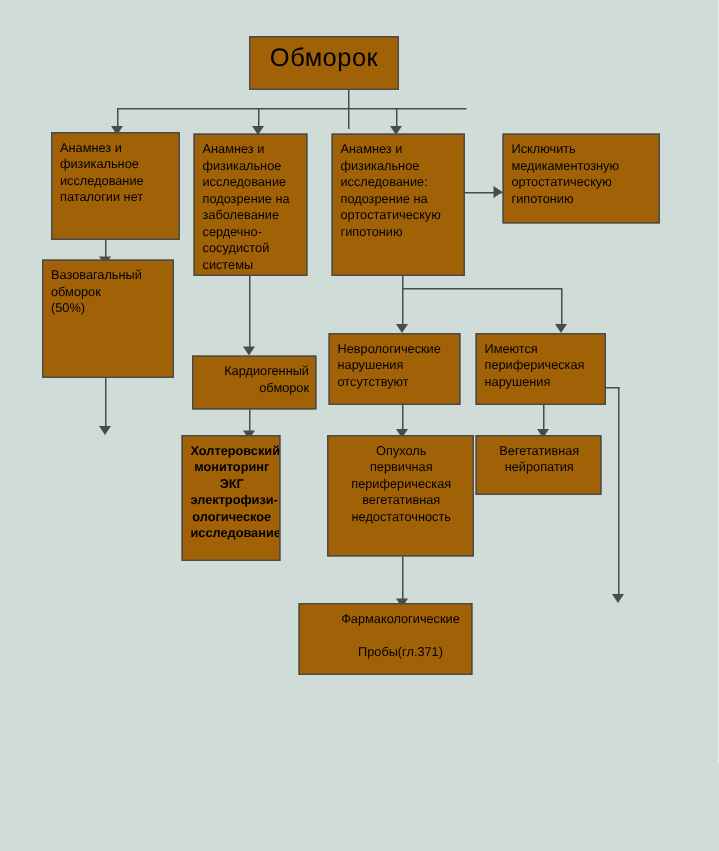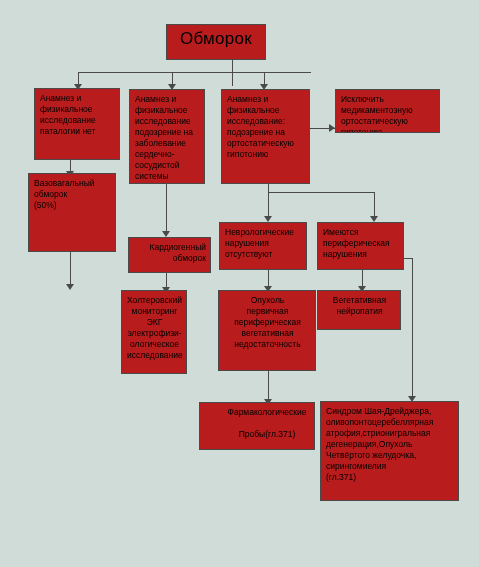--- a/index.html
+++ b/index.html
@@ -11,21 +11,21 @@
     position: relative;
     width: 479px;
     height: 567px;
     background: #cfdcd8;
     overflow: hidden;
     font-family: "Liberation Sans", sans-serif;
   }
   .box {
     position: absolute;
     box-sizing: border-box;
-    background: #b91c1c;
+    background: #a16207;
     border: 1px solid #4a4a4a;
     color: #000000;
     font-size: 8.5px;
     line-height: 11px;
     padding: 4px 4px 3px 5px;
     white-space: pre-line;
     overflow: hidden;
   }
   .box.title {
     font-size: 17px;
@@ -121,62 +121,55 @@
 сосудистой
 системы</div>
 
   <div class="box" style="left:221px; top:89px; width:89px; height:95px;">Анамнез и
 физикальное
 исследование:
 подозрение на
 ортостатическую
 гипотонию</div>
 
-  <div class="box" style="left:335px; top:89px; width:105px; height:44px;">Исключить
+  <div class="box" style="left:335px; top:89px; width:105px; height:60px;">Исключить
 медикаментозную
 ортостатическую
 гипотонию</div>
 
   <div class="box" style="left:28px; top:173px; width:88px; height:79px;">Вазовагальный
 обморок
 (50%)</div>
 
   <div class="box" style="left:128px; top:237px; width:83px; height:36px;text-align:right;">Кардиогенный
 обморок</div>
 
   <div class="box" style="left:219px; top:222px; width:88px; height:48px;">Неврологические
 нарушения
 отсутствуют</div>
 
   <div class="box" style="left:317px; top:222px; width:87px; height:48px;">Имеются
 периферическая
 нарушения</div>
 
 
-  <div class="box center" style="left:121px; top:290px; width:66px; height:84px;">Холтеровский
+  <div class="box center" style="left:121px; top:290px; width:66px; height:84px;font-weight:bold;">Холтеровский
 мониторинг
 ЭКГ
 электрофизи-
 ологическое
 исследование</div>
 
   <div class="box center" style="left:218px; top:290px; width:98px; height:81px;">Опухоль
 первичная
 периферическая
 вегетативная
 недостаточность</div>
 
   <div class="box center" style="left:317px; top:290px; width:84px; height:40px;">Вегетативная
 нейропатия</div>
 
   <div class="box center" style="left:199px; top:402px; width:116px; height:48px;padding-left:24px;">Фармакологические
 
 Пробы(гл.371)</div>
 
-  <div class="box" style="left:320px; top:401px; width:139px; height:100px;">Синдром Шая-Дрейджера,
-оливопонтоцеребеллярная
-атрофия,стрионигральная
-дегенерация,Опухоль
-Четвёртого желудочка,
-сирингомиелия
-(гл.371)</div>
 
 </div>
 
 </body></html>

